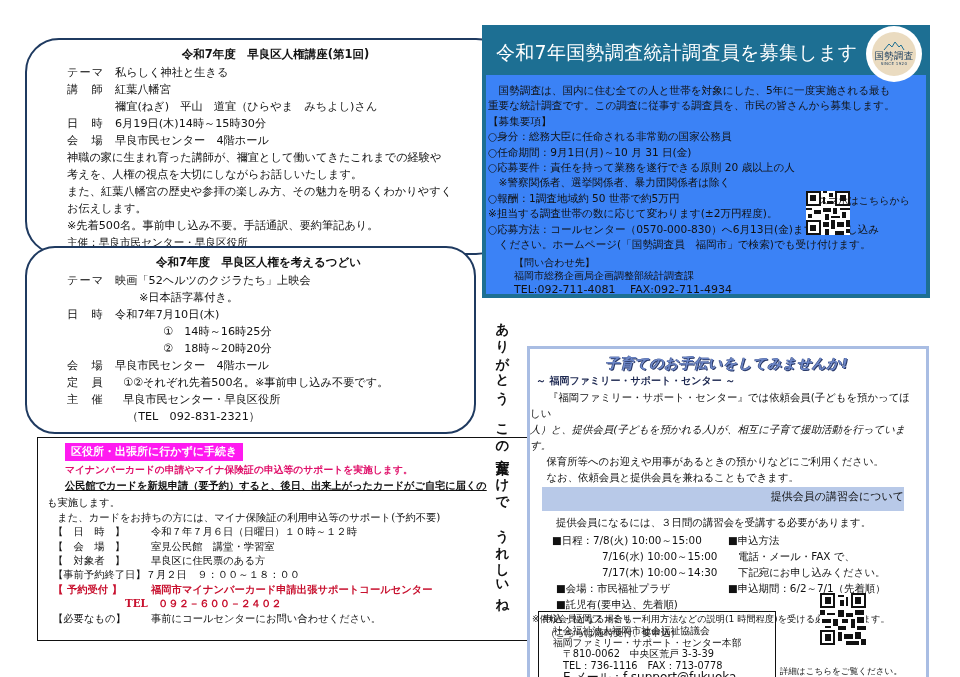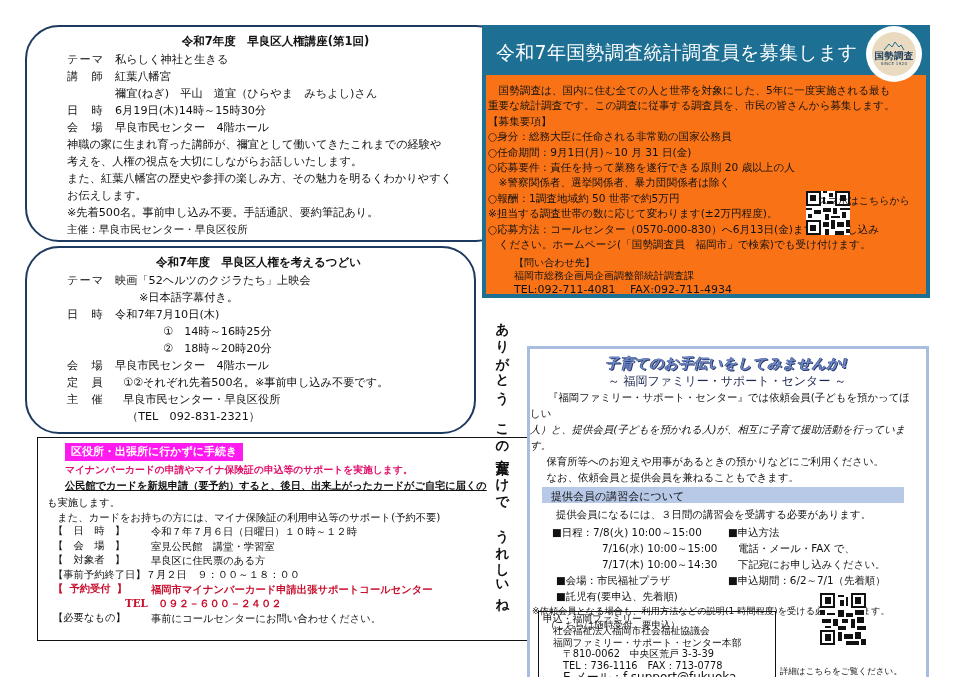--- a/index.html
+++ b/index.html
@@ -3,22 +3,22 @@
 <meta charset="utf-8">
 <style>
   * { box-sizing: border-box; margin: 0; padding: 0; }
   html, body { width: 960px; height: 677px; background: #ffffff; overflow: hidden; }
   body { position: relative; font-family: "DejaVu Sans", "Liberation Sans", sans-serif; color: #111; }
 
   .rbox {
     position: absolute; border: 2px solid #1f3a60; border-radius: 34px; background: #fff;
     padding: 6px 24px 4px 40px; font-size: 11.2px; line-height: 17px;
   }
-  #box1 { left: 25px; top: 25px; width: 485px; height: 217px; }
-  #box2 { left: 25px; top: 246px; width: 451px; height: 188px; }
+  #box1 { left: 25px; top: 38px; width: 485px; height: 217px; }
+  #box2 { left: 25px; top: 246px; width: 451px; height: 188px; border-radius: 30px; }
   .rbox .title { text-align: center; font-weight: bold; font-size: 11.5px; margin-bottom: 1px; }
   .row { display: flex; white-space: nowrap; }
   .lbl { width: 48px; flex: none; letter-spacing: 1px; }
   .indent1 { padding-left: 48px; }
   .indent2 { padding-left: 72px; }
   .indent3 { padding-left: 96px; }
   .center { text-align: left; }
 
   #box3 {
     position: absolute; left: 37px; top: 437px; width: 504px; height: 204px;
@@ -26,61 +26,61 @@
     font-family: "DejaVu Serif", "Liberation Serif", serif;
   }
   #box3 .pill {
     display: inline-block; background: #ff1af0; color: #fff; font-weight: bold; font-family: "DejaVu Sans", sans-serif;
     font-size: 11px; padding: 1px 6px 1px 6px; margin-left: 18px; height: 18px; line-height: 16px;
   }
   #box3 .pink { color: #e0106a; font-weight: bold; font-size: 9.8px; font-family: "DejaVu Sans", sans-serif; padding-left: 18px; margin-top: 2px;}
   #box3 .ul { font-weight: bold; text-decoration: underline; font-size: 10.2px; font-family: "DejaVu Sans", sans-serif; line-height: 18px; }
   #box3 .red { color: #c8102e; font-weight: bold; }
   #box3 .srow { display: flex; white-space: nowrap; padding-left: 6px; }
-  #box3 .slbl { width: 98px; flex: none; font-family: Liberation Mono, monospace; }
+  #box3 .slbl { width: 98px; flex: none; }
 
   #census {
     position: absolute; left: 482px; top: 25px; width: 448px; height: 273px;
-    border: 4px solid #1d6f93; background: #f97316;
+    border: 4px solid #1d6f93; background: #3b82f6;
   }
   #census .head {
     height: 46px; background: #1d6f93; color: #fff; font-size: 19px; line-height: 46px; padding-left: 10px;
     position: relative; letter-spacing: 0.3px;
   }
   #census .logo {
     position: absolute; right: 10px; top: 3px; width: 44px; height: 44px; border-radius: 50%;
     background: #eadbc0; display: flex; flex-direction: column; align-items: center; justify-content: center;
     box-shadow: 0 0 0 6px #fff;
   }
   #census .logo .mt { width: 22px; height: 8px; color: #1d6f93; font-size: 8px; line-height: 8px; text-align: center; }
-  #census .logo .lt { color: #1b3d5e; font-size: 9.5px; font-weight: bold; line-height: 11px; }
+  #census .logo .lt { color: #1b3d5e; font-size: 9.5px; font-weight: normal; line-height: 11px; }
   #census .logo .st { color: #1b3d5e; font-size: 4px; line-height: 5px; }
   #census .body { padding: 8px 6px 0 2px; font-size: 10.6px; line-height: 15.4px; position: relative; }
   #census .qr { position: absolute; right: 38px; top: 58px; width: 44px; height: 44px; }
   #census .qrcap { position: absolute; right: 16px; top: 118px; font-size: 10px; }
   #census .contact { padding-left: 26px; font-size: 10px; line-height: 13px; margin-top: 4px; }
   #census .contact .tel { font-size: 11px; line-height: 16px; }
 
   #vtext {
     position: absolute; left: 490px; top: 313px; width: 22px; height: 310px;
     writing-mode: vertical-rl; font-size: 13.5px; font-weight: bold; letter-spacing: 1.8px; color: #111;
   }
 
   #family {
     position: absolute; left: 527px; top: 305px; width: 402px; height: 340px;
     border: 3px solid #a9bde3; background: #fff; font-size: 10.4px; line-height: 16px; padding: 4px 8px 0 6px; margin-top: 41px;
   }
   #family .ftitle {
     text-align: center; font-weight: bold; font-size: 14px; color: #6c86c7; font-style: italic; letter-spacing: 0.5px;
     text-shadow: 1px 1px 0 #2b3b6b, -0.5px -0.5px 0 #2b3b6b; line-height: 20px;
   }
-  #family .fsub { text-align: center; font-weight: normal; font-size: 12px; color: #1c2750; line-height: 16px; }
+  #family .fsub { text-align: left; font-weight: bold; font-size: 10px; color: #1c2750; line-height: 16px; }
   #family .p1 { text-indent: 18px; margin-left: -6px; }
   #family .bar {
-    background: #b8c9e8; height: 16px; line-height: 20px; padding-left: 9px; font-size: 11px; margin: 2px 14px 0 6px;
+    background: #b8c9e8; height: 24px; line-height: 20px; padding-left: 9px; font-size: 11px; margin: 2px 14px 0 6px; text-align: right;
   }
   #family .cols { display: flex; margin-top: 2px; }
   #family .col1 { width: 192px; padding-left: 16px; }
   #family .col2 { flex: 1; }
   #family .contactbox {
     position: absolute; left: 8px; top: 262px; width: 238px; height: 73px; border: 1.5px solid #111;
     padding: 1px 4px; font-size: 9.8px; line-height: 11.8px;
   }
   #family .qr2 { position: absolute; right: 60px; top: 244px; width: 46px; height: 52px; }
   #family .qr2cap { position: absolute; right: 24px; top: 314px; font-size: 8.6px; }

